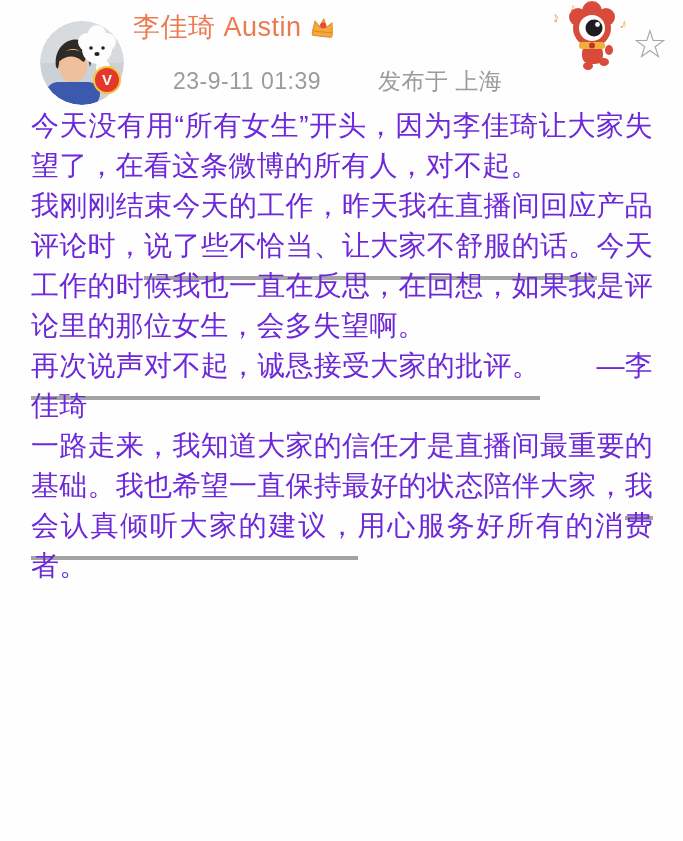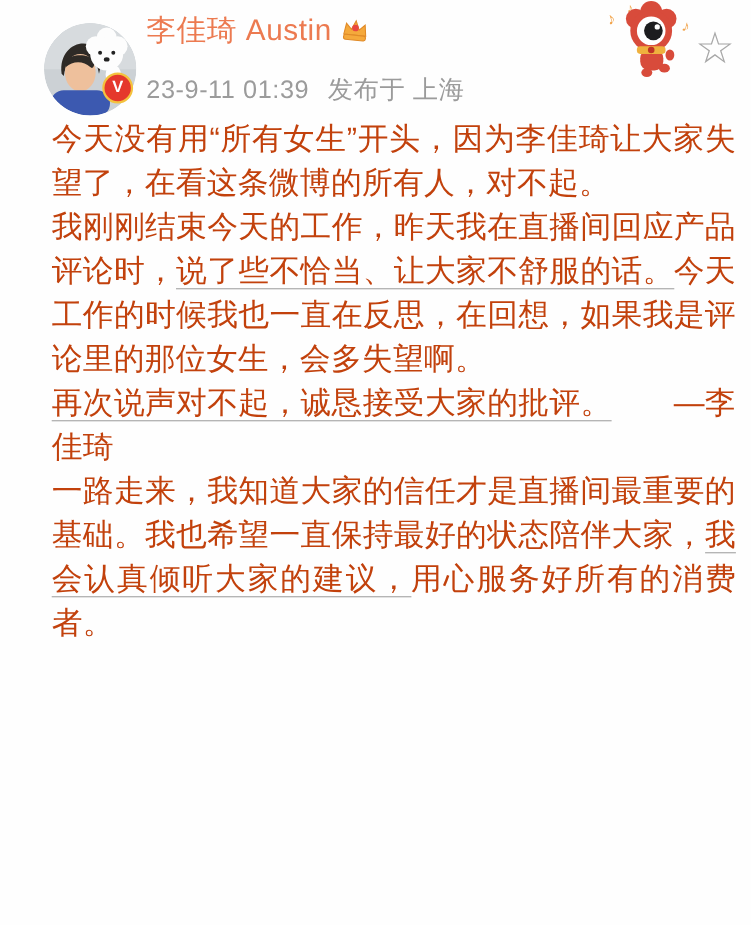--- a/index.html
+++ b/index.html
@@ -19,39 +19,39 @@
   .v-badge{
     position:absolute;left:93px;top:66px;width:24px;height:24px;border-radius:50%;
     background:#e5382c;border:2px solid #f4c23d;color:#fff;
     font-weight:bold;font-size:15px;line-height:24px;text-align:center;
     box-sizing:content-box;
   }
   .name-row{position:absolute;left:133px;top:10px;height:34px;display:flex;align-items:center;}
   .username{font-size:27px;color:#ec7a50;letter-spacing:0.5px;cursor:pointer;}
   .crown{margin-left:8px;transform:rotate(6deg);}
   .time-row{position:absolute;left:133px;top:66px;font-size:23px;color:#9b9b9b;letter-spacing:0.5px;}
-  .time-row span{margin-right:10px;}
+  .time-row span{margin-right:10px;margin-left:40px;}
   .mascot{position:absolute;left:548px;top:0px;}
   .star{
     position:absolute;left:628px;top:22px;width:44px;height:44px;
     font-size:40px;line-height:44px;text-align:center;color:#a8a8a8;cursor:pointer;
     font-family:"DejaVu Sans",sans-serif;
   }
 
   
   .post-body{
-    position:absolute;left:47px;top:106px;width:622px;
-    font-size:28px;line-height:40px;color:#c2410c;
+    position:absolute;left:31px;top:106px;width:622px;
+    font-size:28px;line-height:40px;color:#6d28d9;
     text-align:justify;letter-spacing:0.2px;
   }
   .post-body p{margin:0;padding:0;}
   .seg{}
   .u{
-    border-bottom:1px solid #a3a3a3;
-    padding-bottom:1px;
+    border-bottom:4px solid #a3a3a3;
+    padding-bottom:15px;
   }
 </style>
 </head>
 <body>
 
 <div class="page">
 
   <div class="header">
 
     <div class="avatar">

